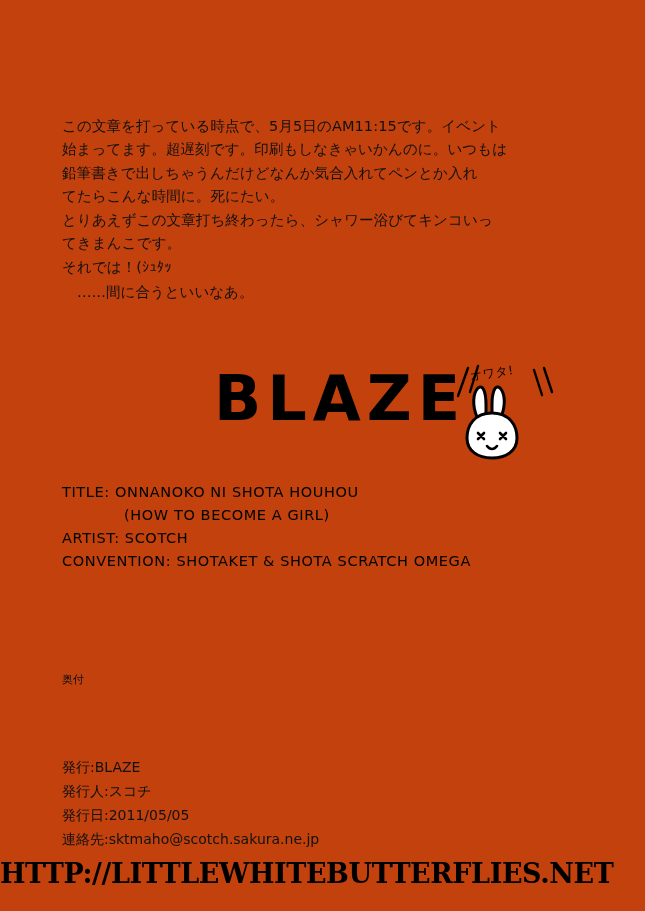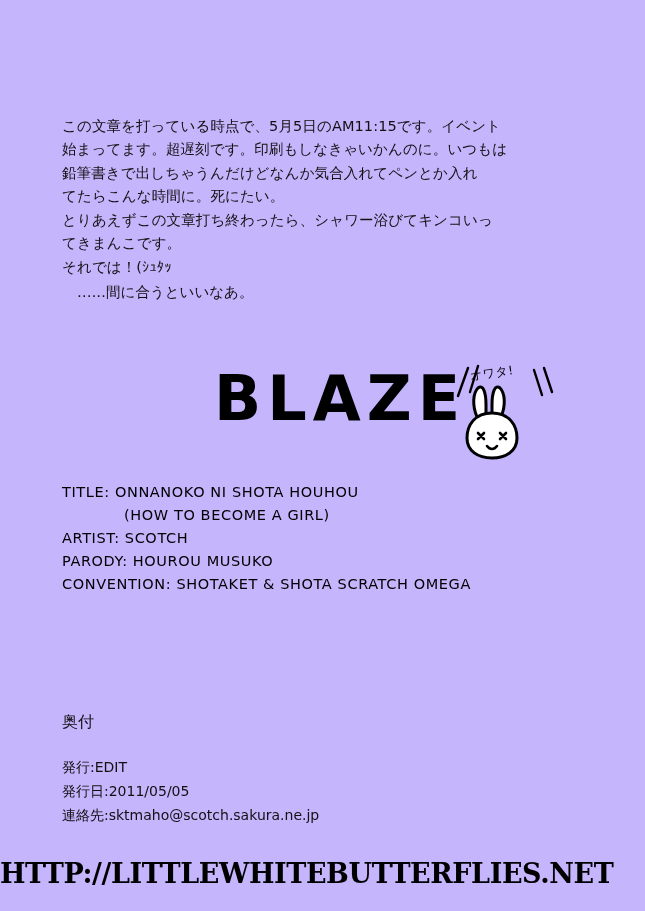--- a/index.html
+++ b/index.html
@@ -11,21 +11,21 @@
     width: 645px;
     height: 911px;
     position: relative;
     font-family: "Liberation Sans", sans-serif;
     color: #000000;
     overflow: hidden;
   }
   .page {
     position: absolute;
     inset: 0;
-    background: #c4b5fd;
+    background: #c2410c;
   }
 
   
   .afterword {
     position: absolute;
     left: 62px;
     top: 68px;
     width: 520px;
     font-family: "DejaVu Sans", sans-serif;
     font-size: 14.5px;
@@ -116,23 +116,23 @@
     font-size: 14.5px;
     letter-spacing: 0.6px;
     line-height: 1.58;
     color: #000;
   }
 
   
   .colophon-title {
     position: absolute;
     left: 62px;
-    top: 712px;
-    font-family: "DejaVu Sans", sans-serif;
-    font-size: 16px;
+    top: 672px;
+    font-family: "DejaVu Sans", sans-serif;
+    font-size: 11px;
     color: #111;
   }
   .colophon {
     position: absolute;
     left: 62px;
     top: 755px;
     font-family: "DejaVu Sans", sans-serif;
     font-size: 14px;
     line-height: 1.72;
     color: #111;
@@ -191,28 +191,28 @@
       <path d="M39 50 L 45 56 M45 50 L 39 56" stroke="#000" stroke-width="2.6" stroke-linecap="round"></path>
 
       <path d="M26 63 C 29 67, 33 67, 36 63" fill="none" stroke="#000" stroke-width="2.6" stroke-linecap="round"></path>
     </svg>
   </div>
 
   <div class="credits">
     <div>TITLE: ONNANOKO NI SHOTA HOUHOU</div>
     <div class="sub">(HOW TO BECOME A GIRL)</div>
     <div>ARTIST: SCOTCH</div>
-    <div>PARODY: HOUROU MUSUKO</div>
     <div>CONVENTION: SHOTAKET &amp; SHOTA SCRATCH OMEGA</div>
   </div>
 
 
   <div class="colophon-title">奥付</div>
 
   <div class="colophon">
-    <div>発行:EDIT</div>
+    <div>発行:BLAZE</div>
+    <div>発行人:スコチ</div>
     <div>発行日:2011/05/05</div>
     <div>連絡先:sktmaho@scotch.sakura.ne.jp</div>
   </div>
 
   <div class="url">HTTP://LITTLEWHITEBUTTERFLIES.NET</div>
 
 </div>
 
 </body></html>

